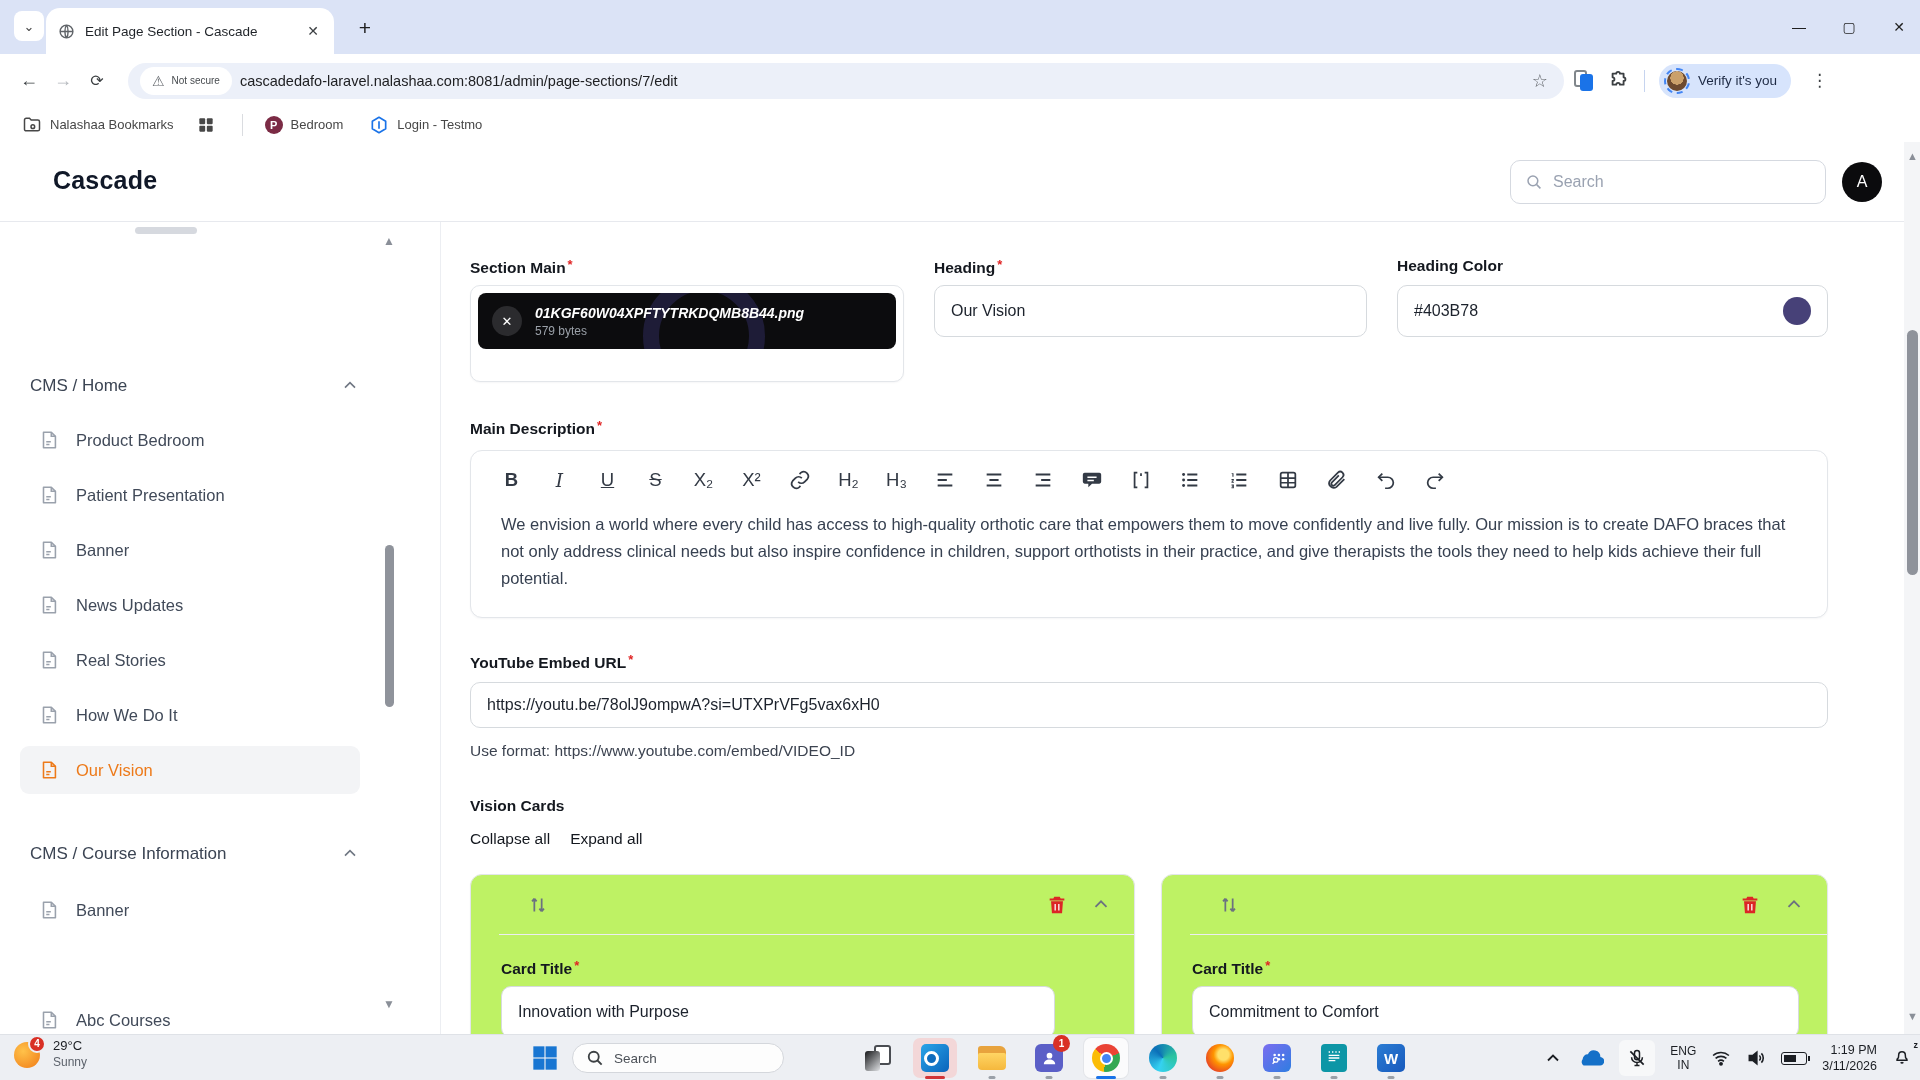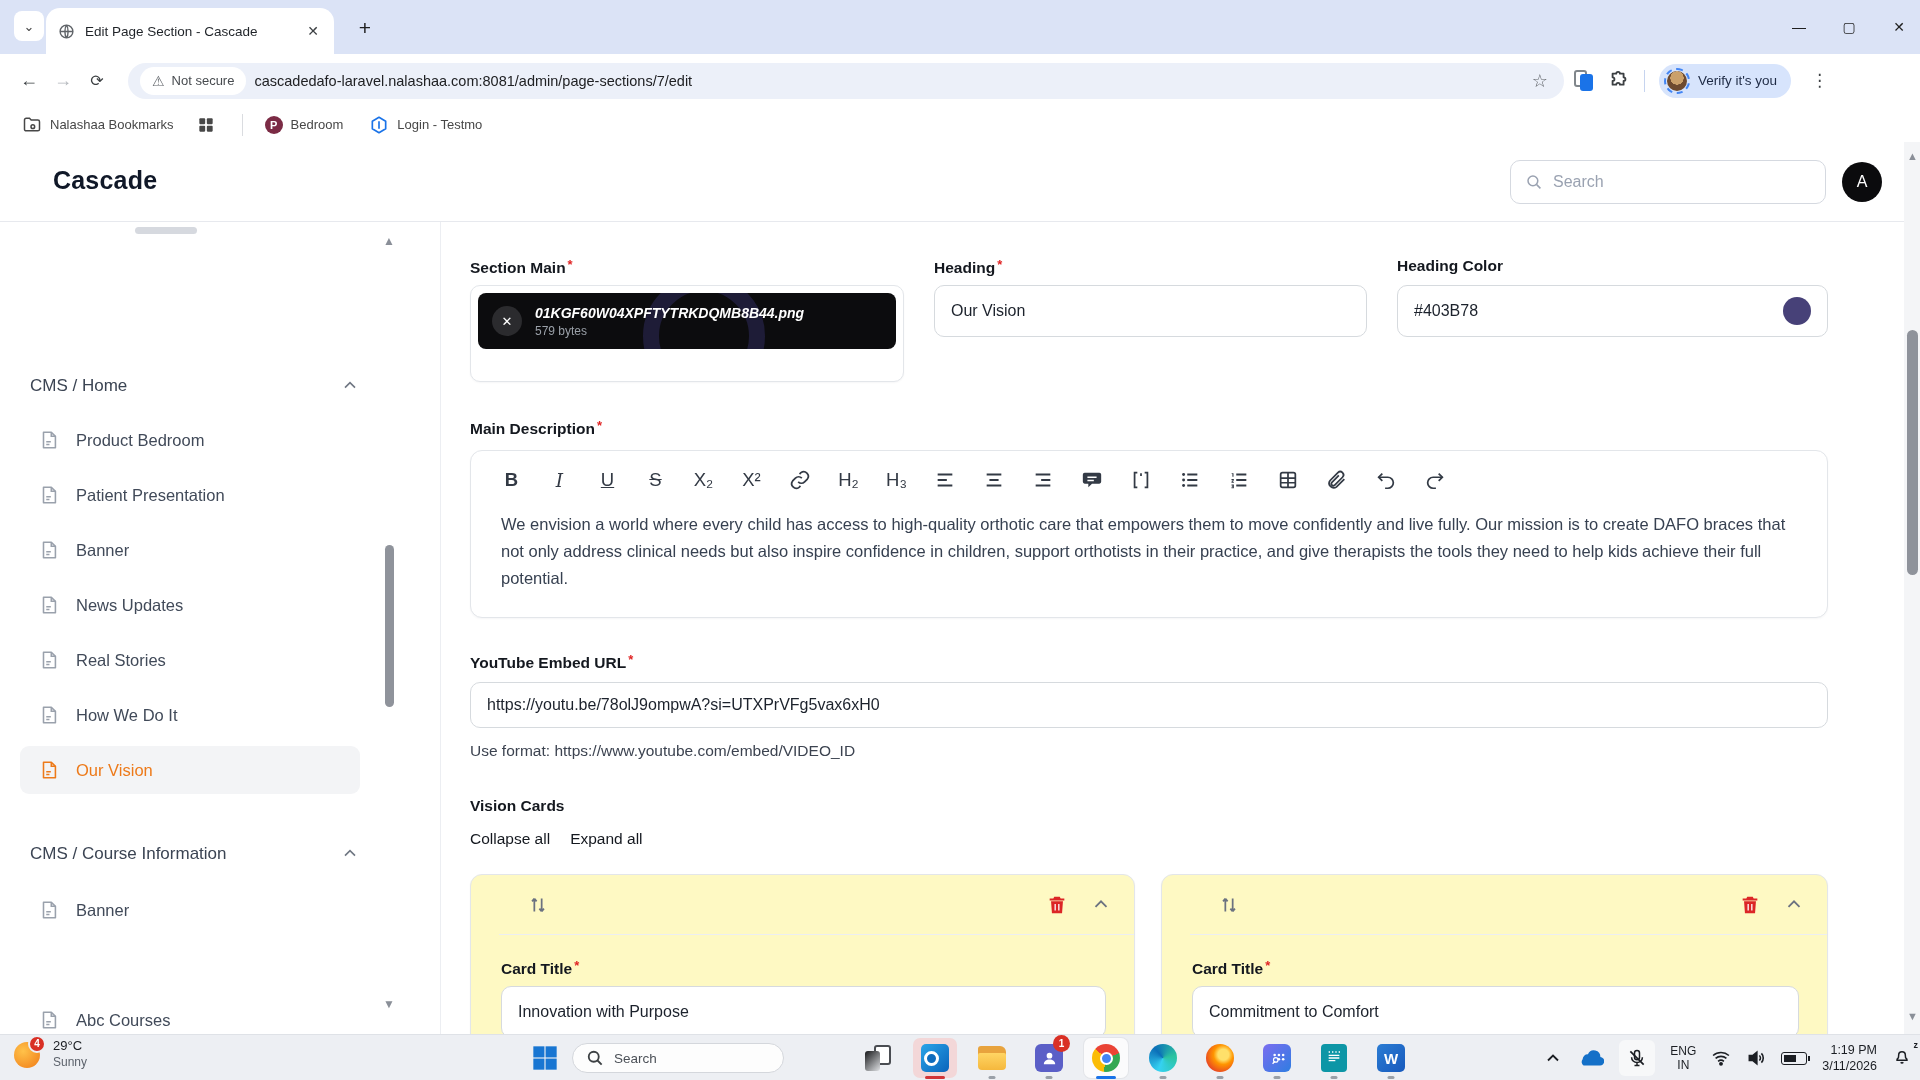--- a/index.html
+++ b/index.html
@@ -21,21 +21,21 @@
   .win-controls { position:absolute; right:10px; top:0; height:54px; display:flex; align-items:center; gap:28px; color:#1f1f1f; }
   .win-controls span { font-size:14px; width:22px; text-align:center; }
 
   .navbar { position:absolute; left:0; top:54px; width:1920px; height:53px; background:#fff; display:flex; align-items:center; }
   .nav-ic { width:34px; height:34px; display:flex; align-items:center; justify-content:center; border-radius:50%; font-size:18px; }
   .back { margin-left:12px; color:#3c4043; } .fwd { color:#b4b8bd; } .reload { color:#3c4043; font-size:16px; }
   .urlbar { margin-left:14px; width:1436px; height:36px; background:#ecf0f9; border-radius:18px;
     display:flex; align-items:center; padding:0 12px; }
   .notsecure { background:#fff; border-radius:14px; height:28px; display:flex; align-items:center; gap:7px; padding:0 12px; margin-right:8px; }
   .warn-tri { color:#5f6368; font-size:14px; }
-  .notsecure-label { font-size:13px; color:#474b4f; }
+  .notsecure-label { font-size:10px; color:#474b4f; }
   .url-text { font-size:14.5px; color:#202124; flex:1; white-space:nowrap; overflow:hidden; }
   .star { color:#5f6368; font-size:18px; padding:0 4px; }
   .after-url { display:flex; align-items:center; margin-left:10px; gap:14px; }
   .copy-ic { position:relative; width:20px; height:22px; }
   .copy-ic .b1 { position:absolute; left:0; top:0; width:13px; height:17px; border:2px solid #80868b; border-radius:3px; }
   .copy-ic .b2 { position:absolute; left:6px; top:4px; width:13px; height:17px; background:#1a73e8; border-radius:3px; }
   .sep-v { width:1px; height:22px; background:#c6d4ef; }
   .verify { height:34px; background:#d7e4fc; border-radius:17px; display:flex; align-items:center; gap:8px; padding:0 14px 0 5px; }
   .verify-avatar { width:26px; height:26px; border-radius:50%; border:2px dashed #4285f4; padding:1px; }
   .verify-avatar i { display:block; width:20px; height:20px; border-radius:50%;
@@ -103,21 +103,21 @@
   .tb.ital { font-style:italic; font-family:"DejaVu Serif",serif; }
   .tb.und { text-decoration:underline; }
   .tb.str { text-decoration:line-through; }
   .tb svg { display:block; }
   .editor-text { padding:14px 40px 0 30px; font-size:16.5px; color:#374151; line-height:27px; }
 
   .yt-input { left:470px; top:540px; width:1358px; height:46px; }
   .help-text { position:absolute; left:470px; top:600px; font-size:15.5px; color:#3c4350; }
   .links-row { position:absolute; left:470px; top:688px; display:flex; gap:20px; font-size:15.5px; color:#14181f; }
 
-  .card { position:absolute; top:732px; height:200px; background:#fef9c3; border:1px solid #e3e6ea; border-radius:12px;
+  .card { position:absolute; top:732px; height:200px; background:#bef264; border:1px solid #e3e6ea; border-radius:12px;
     box-shadow:0 1px 2px rgba(16,24,40,.04);padding-left:28px; }
   .card-hd { height:60px; border-bottom:1px solid #eceef2; display:flex; align-items:center; padding:0 22px 0 28px; }
   .card-hd .grow { flex:1; }
   .card-lbl { position:absolute; left:30px; top:83px; font-size:15.5px; font-weight:700; color:#14181f; }
   .card-fld { position:absolute; left:30px; top:111px; height:52px; border:1px solid #d6dade; border-radius:10px;
     display:flex; align-items:center; padding:0 16px; background:#fff; }
   .card-fld input { border:none; outline:none; width:100%; font-size:16px; color:#1c222c; font-family:inherit; }
 
   .pg-scrollbar { position:absolute; right:0; top:0; width:16px; height:892px; background:#f4f5f7; }
   .pg-up { position:absolute; right:2px; top:8px; color:#8a8f98; font-size:11px; }
@@ -492,21 +492,21 @@
             <path d="M9 3h6l1 2h4v2H4V5h4zM5.5 8h13l-1 13h-11z"></path>
             <path d="M10 11v7M14 11v7" stroke="#fff" stroke-width="1.4"></path>
           </svg>
         <svg class="ic22" viewBox="0 0 24 24" fill="none" stroke="#6b7280" stroke-width="2">
             <path d="m6 14 6-6 6 6"></path>
           </svg>
       </div>
       <div class="card-lbl">
         <span>Card Title</span><span class="req">*</span>
       </div>
-      <div class="card-fld" style="width:605px;">
+      <div class="card-fld" style="width:554px;">
         <input value="Innovation with Purpose" style="">
       </div>
     </div>
 
     <div class="card" style="left:1161px; width:667px;">
       <div class="card-hd">
         <svg class="ic22" viewBox="0 0 24 24" fill="none" stroke="#6b7280" stroke-width="1.9">
             <path d="M8 5v14M8 5 5.5 8M8 5l2.5 3"></path>
             <path d="M16 19V5M16 19l-2.5-3M16 19l2.5-3"></path>
           </svg>

